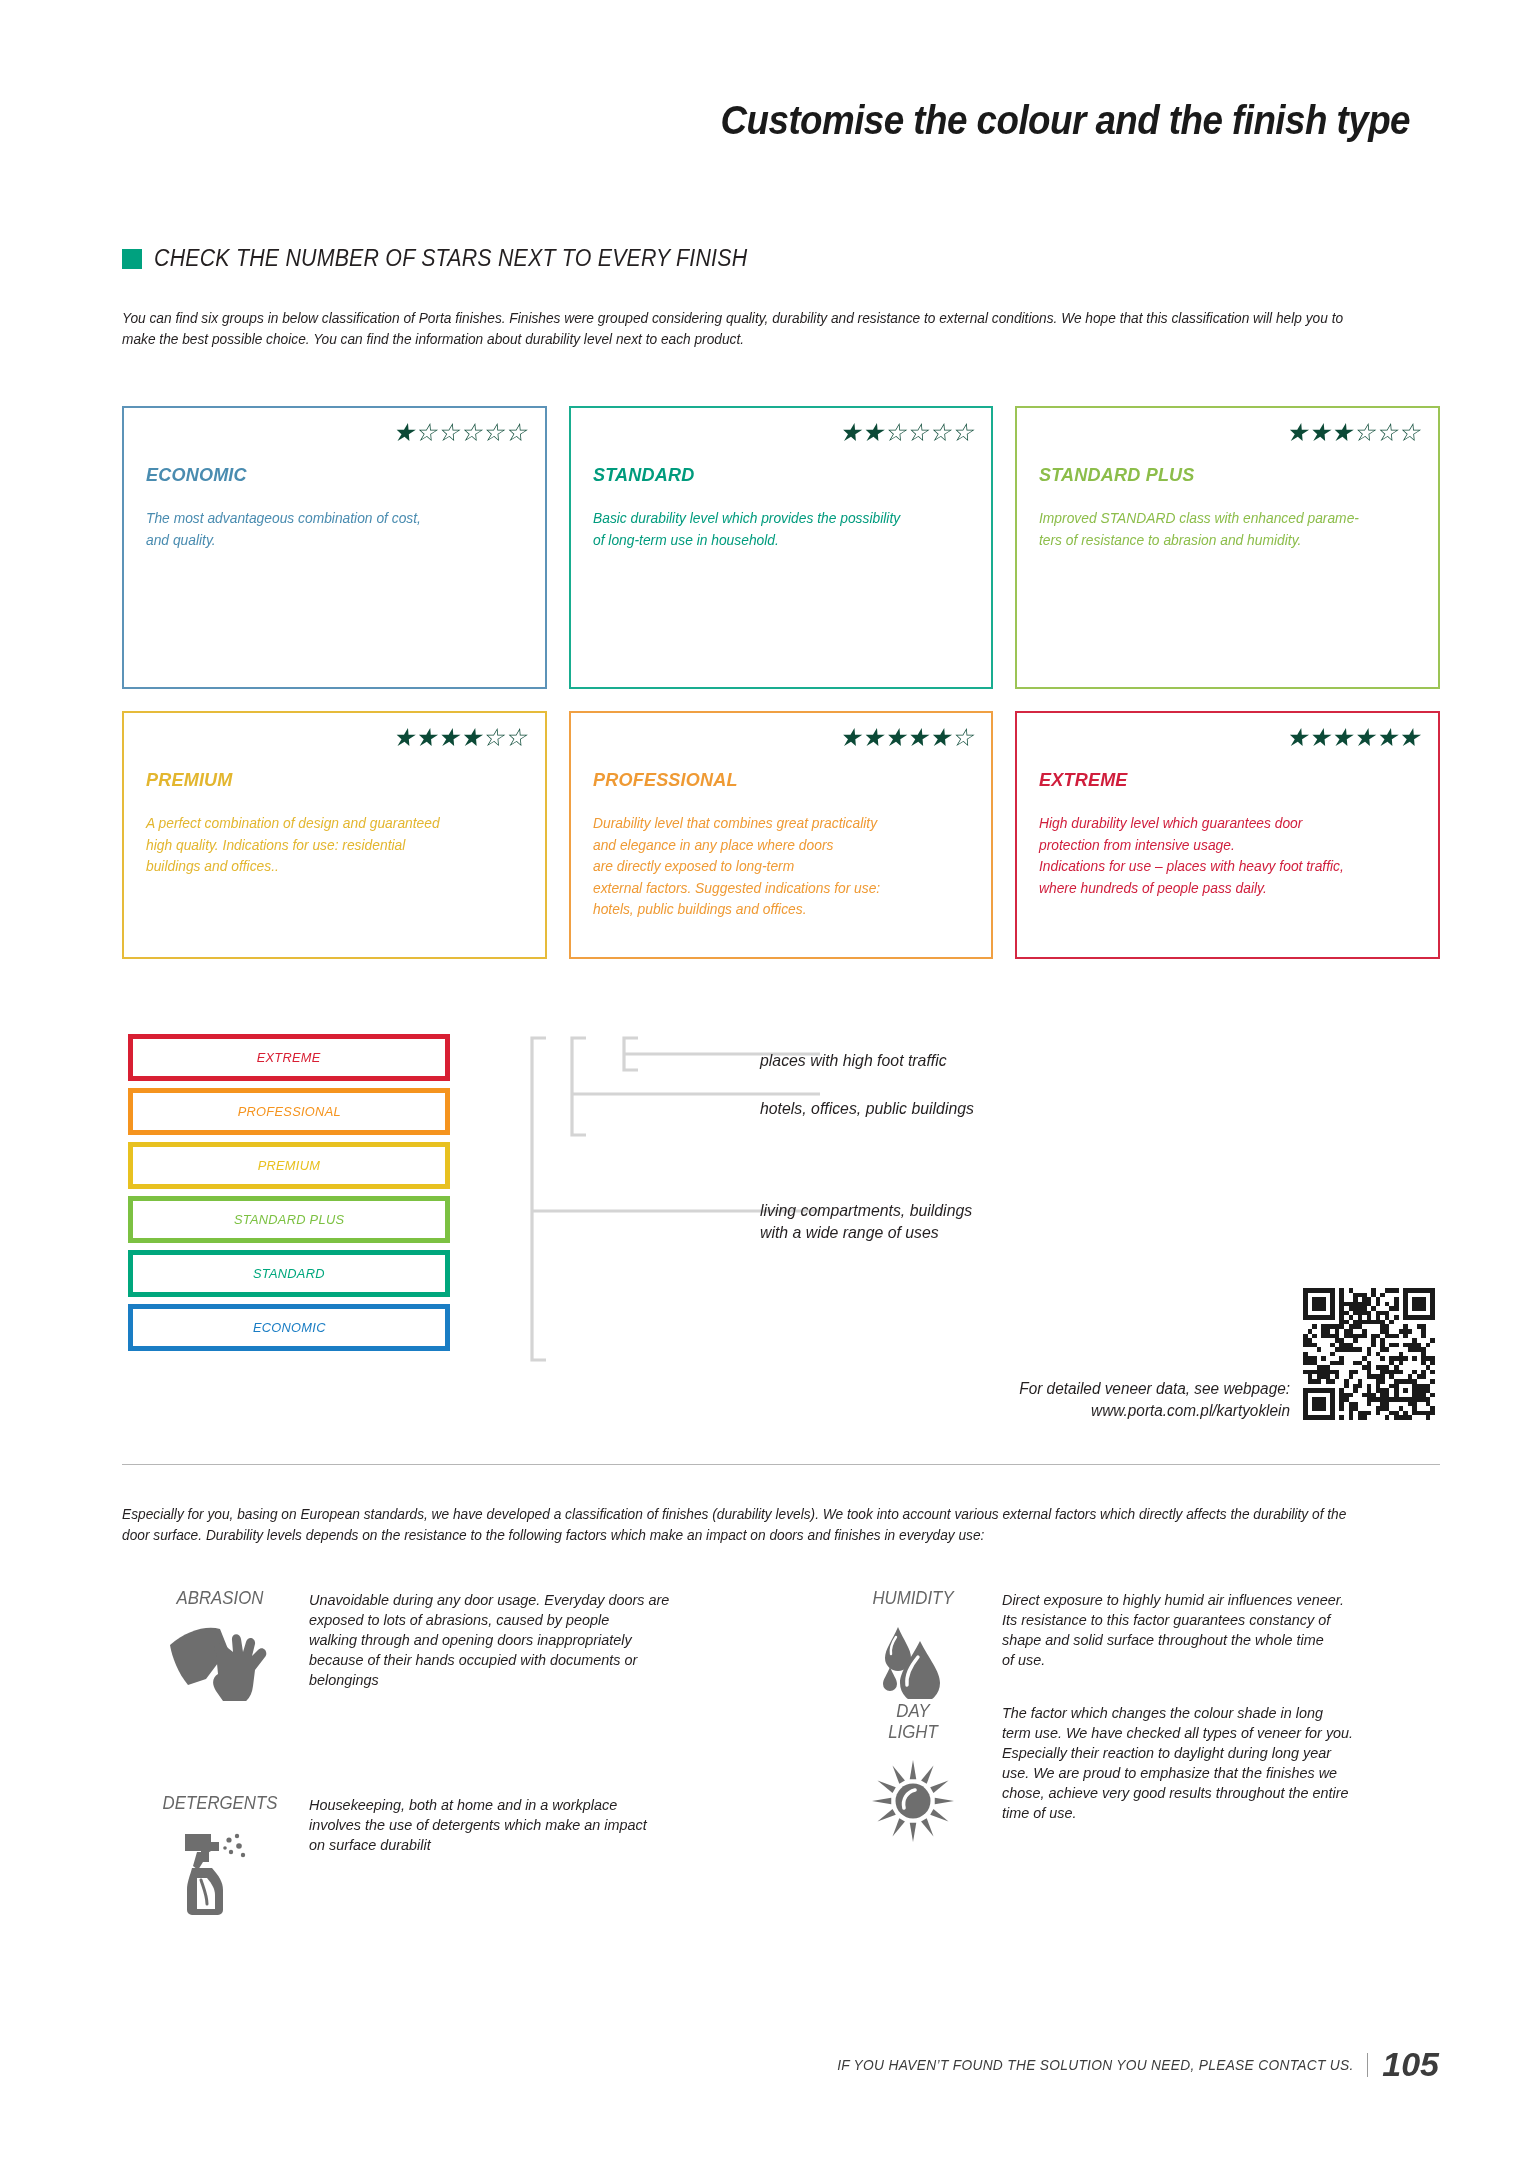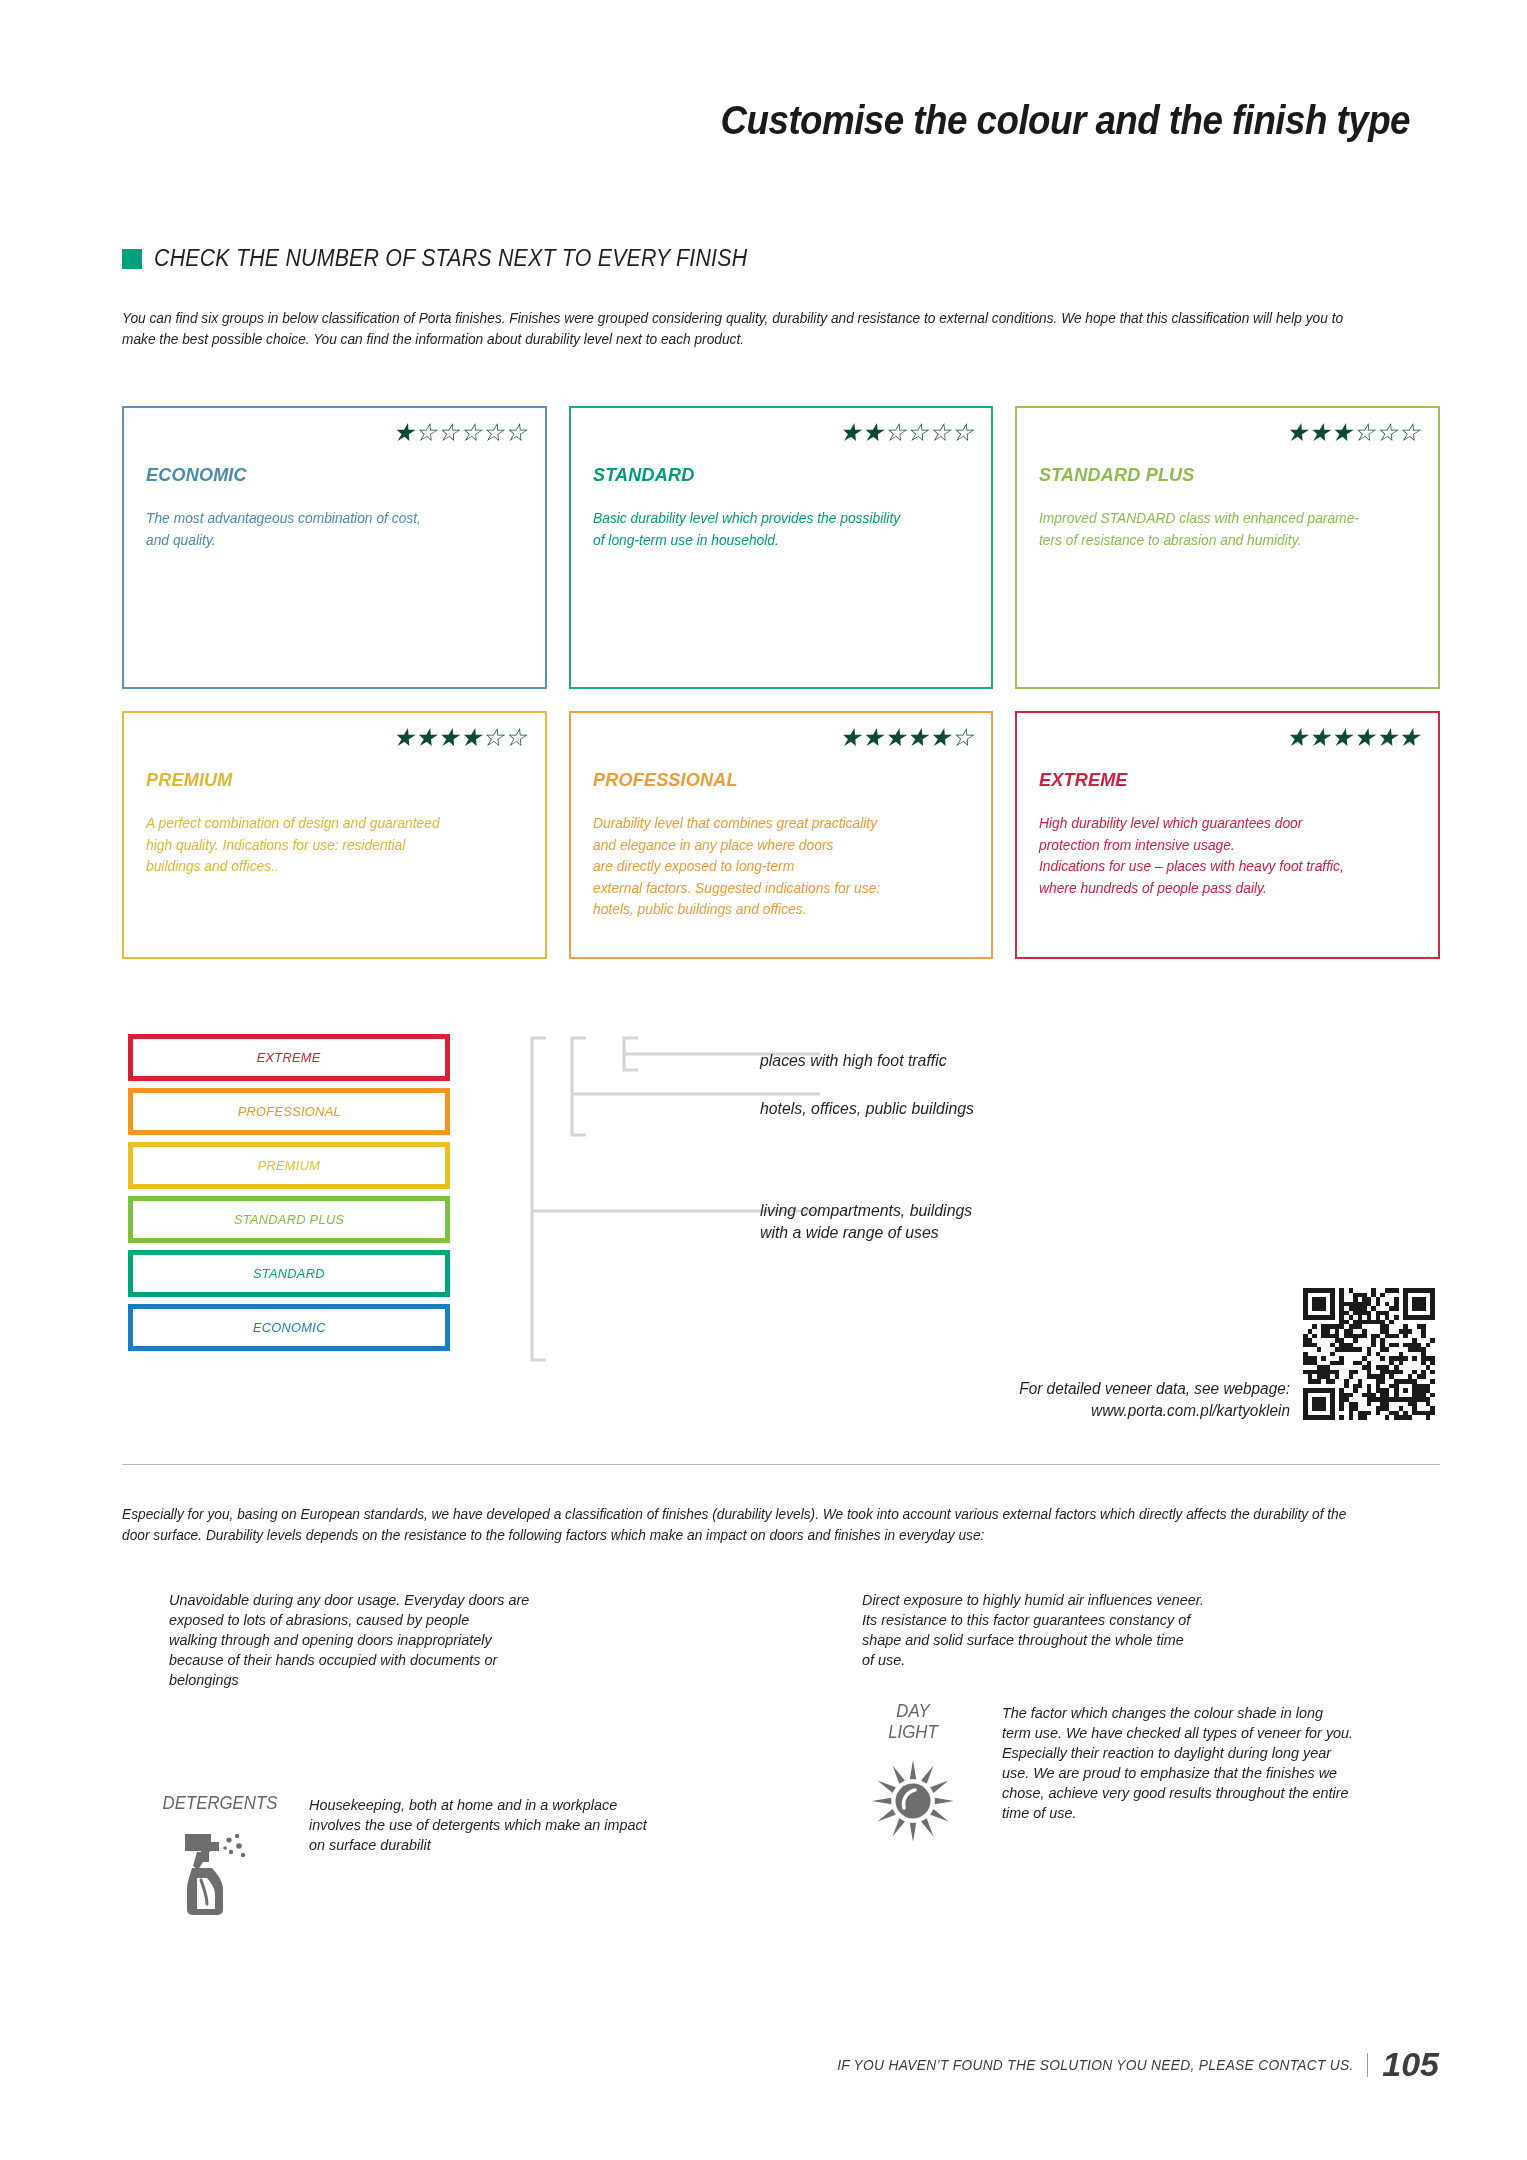--- a/index.html
+++ b/index.html
@@ -689,28 +689,53 @@
         <rect x="23" y="28" width="1" height="1" fill="#1a1a1a"></rect>
         <rect x="27" y="28" width="1" height="1" fill="#1a1a1a"></rect>
       </svg>
   </div>
 
   <div class="divider"></div>
 
   <div class="lower-intro">Especially for you, basing on European standards, we have developed a classification of finishes (durability levels). We took into account various external factors which directly affects the durability of the door surface. Durability levels depends on the resistance to the following factors which make an impact on doors and finishes in everyday use:</div>
 
   <div class="factor" id="f0">
+    <div class="factor-left">
+      <div class="factor-name">ABRASION</div>
+      <div class="factor-icon">
+        <svg width="108" height="78" viewBox="0 0 108 78">
+          <g fill="#6e6e6e">
+            <path d="M4 22 C 20 8, 40 2, 54 6 L 62 26 L 52 40 L 40 56 L 22 62 C 12 50, 6 34, 4 22 Z"></path>
+            <path d="M50 30 c -4 -6 1 -12 7 -9 l 10 8 -1 -12 c -1 -7 8 -8 9 -1 l 2 13 3 -10 c 2 -7 10 -4 9 2 l -3 12 6 -6 c 5 -5 11 2 7 7 l -10 13 -2 16 c -1 8 -4 14 -11 18 l -12 7 -14 -20 c -5 -8 -3 -14 2 -17 Z"></path>
+          </g>
+        </svg>
+      </div>
+    </div>
     <div class="factor-body">Unavoidable during any door usage. Everyday doors are
 exposed to lots of abrasions, caused by people
 walking through and opening doors inappropriately
 because of their hands occupied with documents or
 belongings</div>
   </div>
 
   <div class="factor" id="f1">
+    <div class="factor-left">
+      <div class="factor-name">HUMIDITY</div>
+      <div class="factor-icon">
+        <svg width="70" height="76" viewBox="0 0 70 76">
+          <g fill="#6e6e6e">
+            <path d="M20 4 C 26 18, 33 26, 33 35 a 13 13 0 0 1 -26 0 C 7 26, 14 18, 20 4 Z"></path>
+            <path d="M42 18 C 51 36, 62 48, 62 60 a 20 20 0 0 1 -40 0 C 22 48, 33 36, 42 18 Z"></path>
+            <path d="M12 44 C 15 52, 19 56, 19 61 a 7 7 0 0 1 -14 0 C 5 56, 9 52, 12 44 Z"></path>
+          </g>
+          <path d="M40 34 C 32 44, 28 52, 29 62" stroke="#ffffff" stroke-width="3.4" fill="none" stroke-linecap="round"></path>
+          <path d="M18 14 C 14 20, 12 25, 13 31" stroke="#ffffff" stroke-width="2.4" fill="none" stroke-linecap="round"></path>
+        </svg>
+      </div>
+    </div>
     <div class="factor-body">Direct exposure to highly humid air influences veneer.
 Its resistance to this factor guarantees constancy of
 shape and solid surface throughout the whole time
 of use.</div>
   </div>
 
   <div class="factor" id="f2">
     <div class="factor-left">
       <div class="factor-name">DETERGENTS</div>
       <div class="factor-icon">

